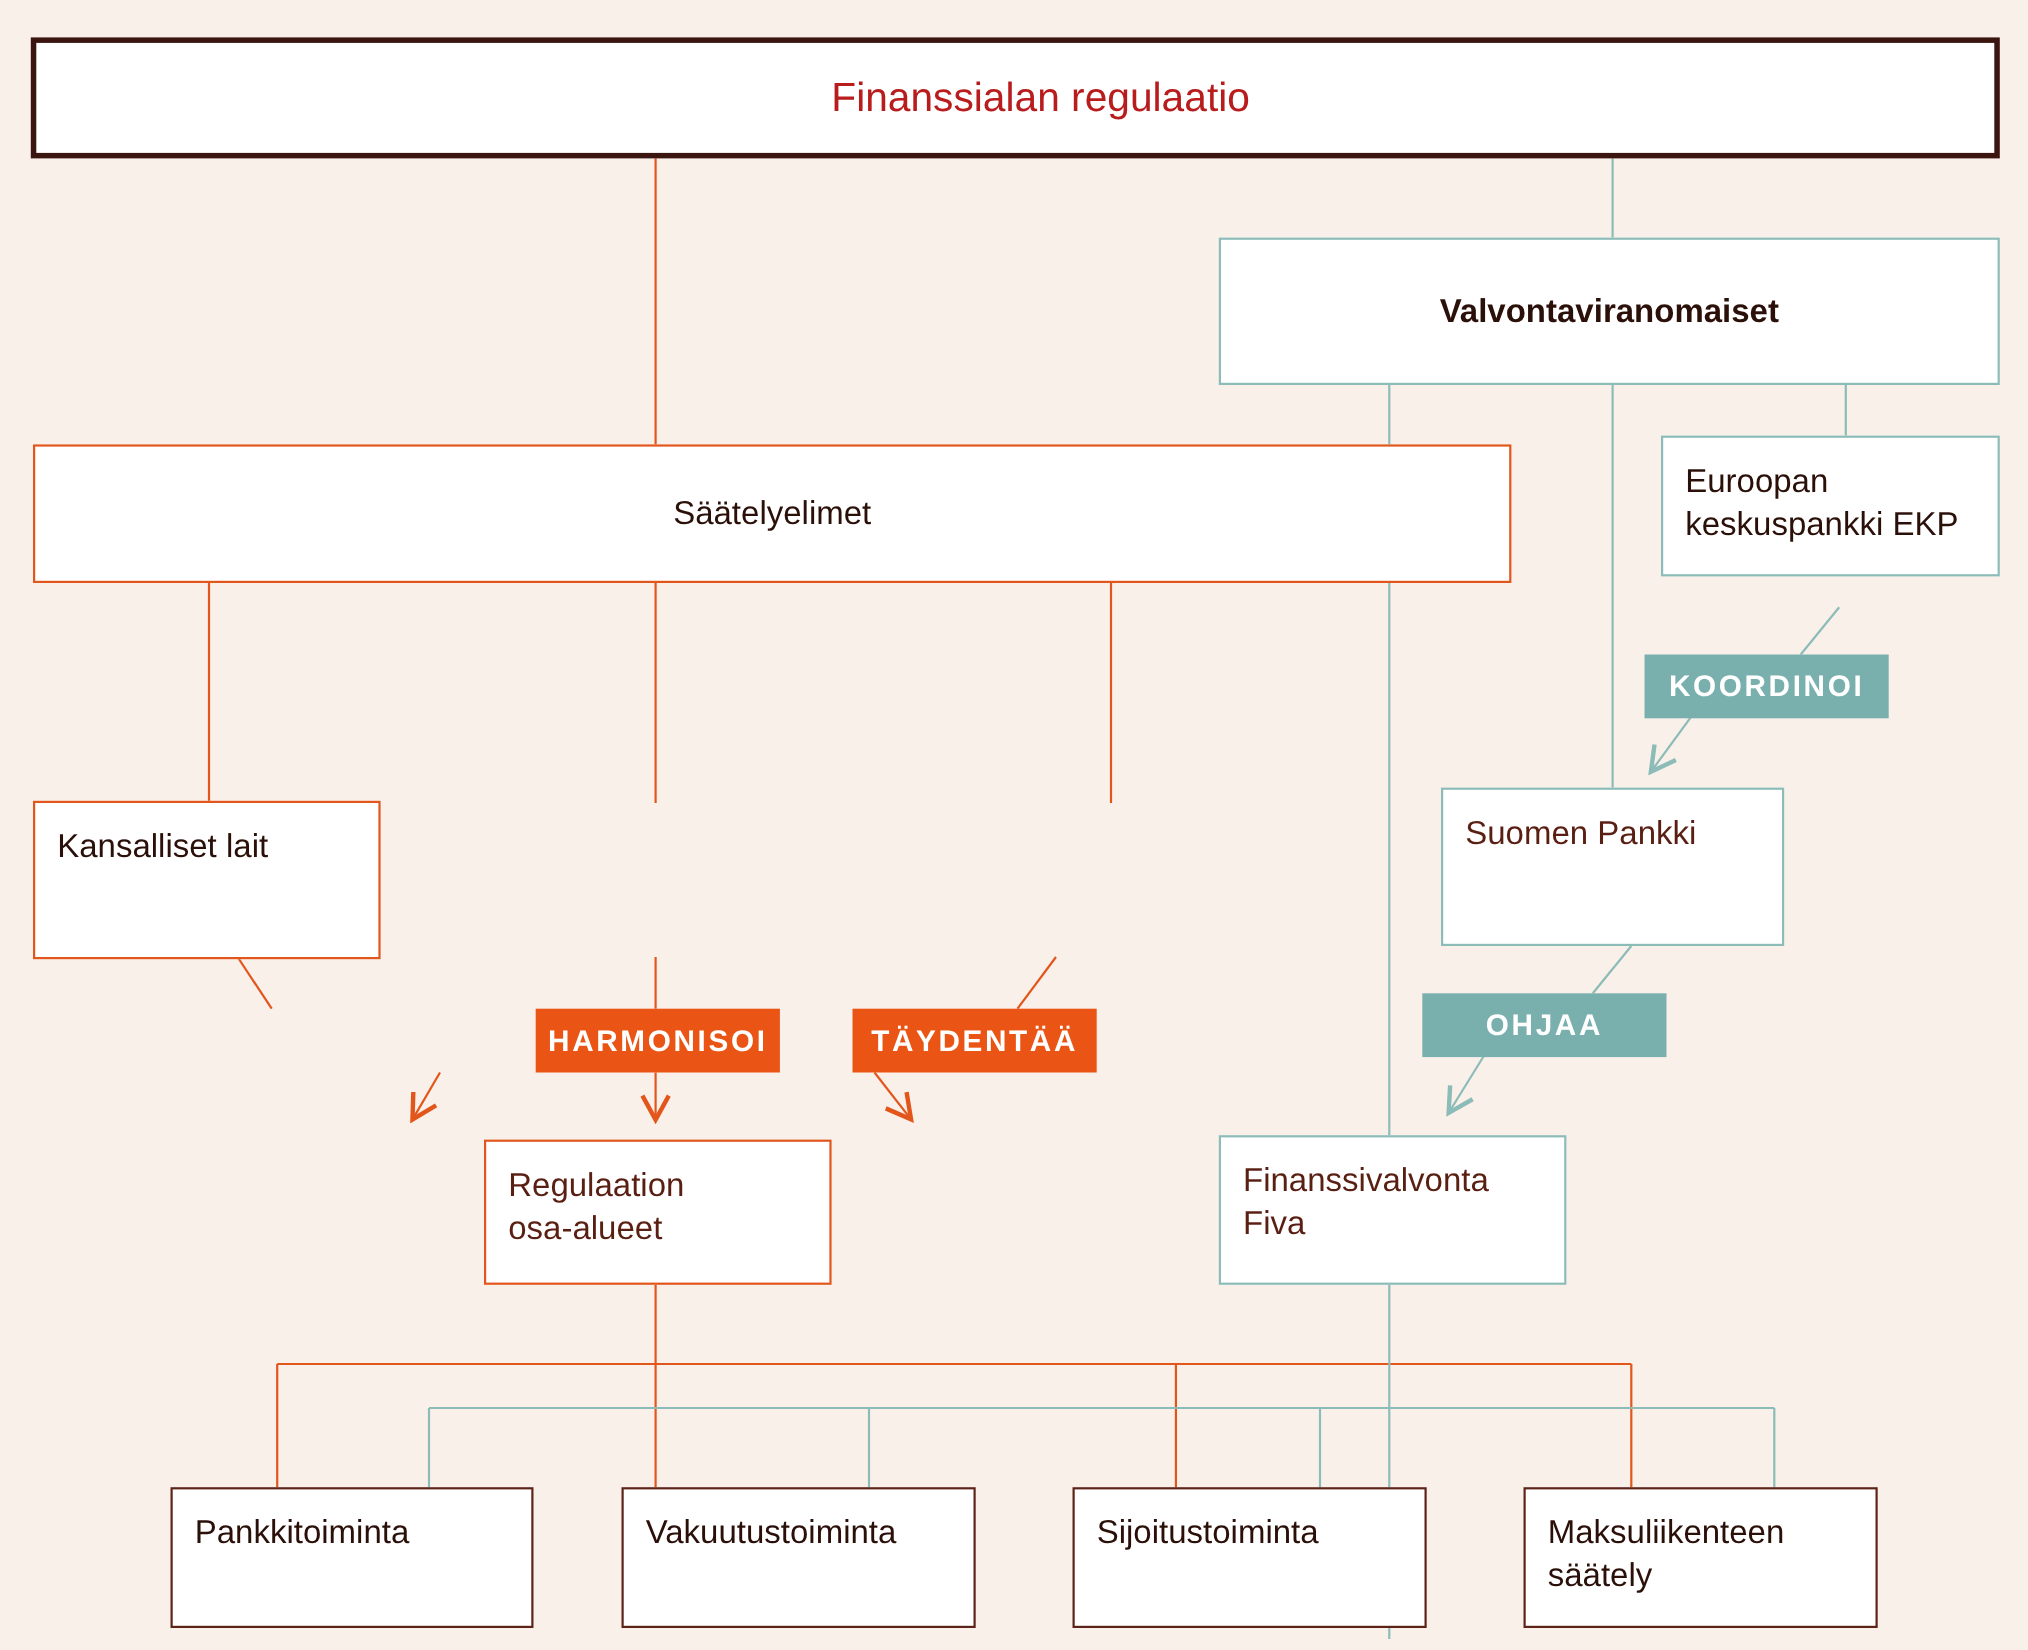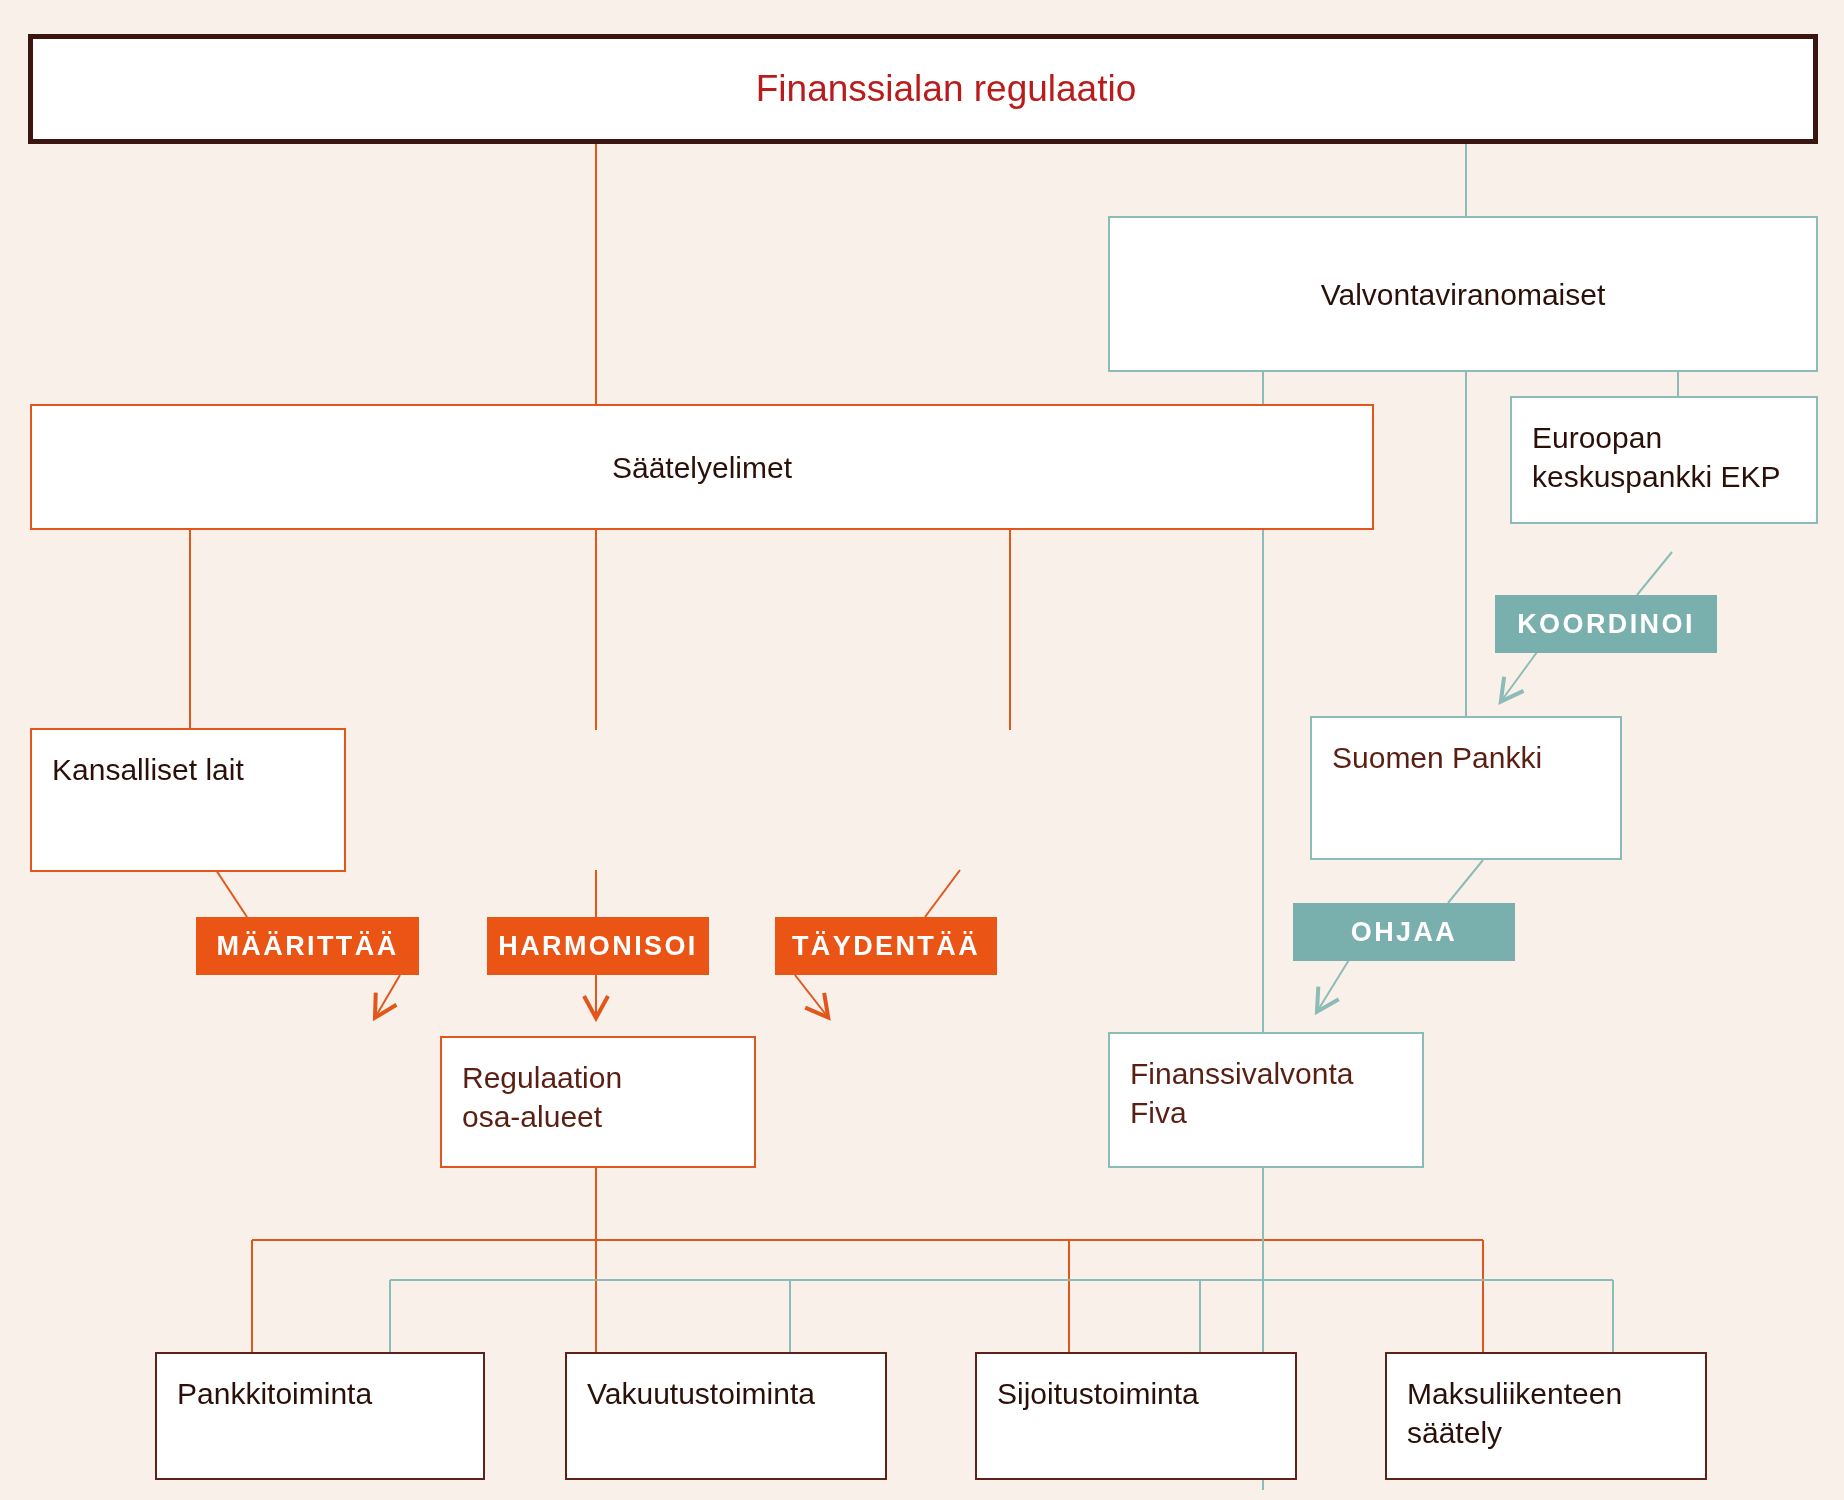--- a/index.html
+++ b/index.html
@@ -112,21 +112,21 @@
       <path d="M790,1280 L790,1353"></path>
       <path d="M1200,1280 L1200,1353"></path>
       <path d="M1613,1280 L1613,1353"></path>
     </g>
   </svg>
 
   <div class="node root center" style="left:28px;top:34px;width:1790px;height:110px;">
     <div class="lbl">Finanssialan regulaatio</div>
   </div>
 
-  <div class="node teal center" style="left:1108px;top:216px;width:710px;height:156px;">
+  <div class="node teal center" style="left:1108px;top:216px;width:710px;height:134px;font-weight:bold;">
     <div class="lbl">Valvontaviranomaiset</div>
   </div>
 
   <div class="node orange center" style="left:30px;top:404px;width:1344px;height:126px;">
     <div class="lbl">Säätelyelimet</div>
   </div>
 
   <div class="node teal tl" style="left:1510px;top:396px;width:308px;height:128px;">
     <div class="lbl"><span>Euroopan</span><br><span>keskuspankki EKP</span></div>
   </div>
@@ -158,23 +158,20 @@
   </div>
 
   <div class="node dark tl" style="left:975px;top:1352px;width:322px;height:128px;">
     <div class="lbl">Sijoitustoiminta</div>
   </div>
 
   <div class="node dark tl" style="left:1385px;top:1352px;width:322px;height:128px;">
     <div class="lbl"><span>Maksuliikenteen</span><br><span>säätely</span></div>
   </div>
 
-  <div class="badge o" style="left:196px;top:917px;width:223px;height:58px;">
-    <span>MÄÄRITTÄÄ</span>
-  </div>
 
   <div class="badge o" style="left:487px;top:917px;width:222px;height:58px;">
     <span>HARMONISOI</span>
   </div>
 
   <div class="badge o" style="left:775px;top:917px;width:222px;height:58px;">
     <span>TÄYDENTÄÄ</span>
   </div>
 
   <div class="badge t" style="left:1495px;top:595px;width:222px;height:58px;">

